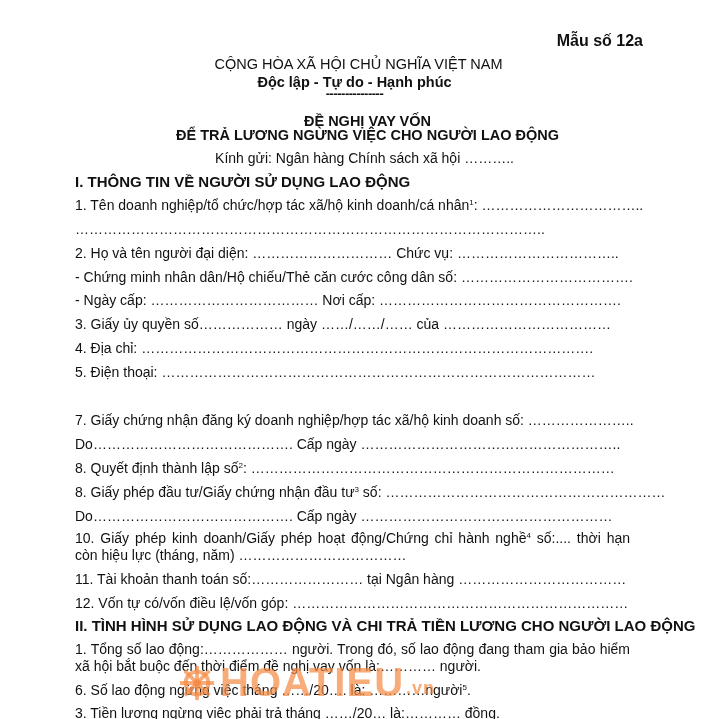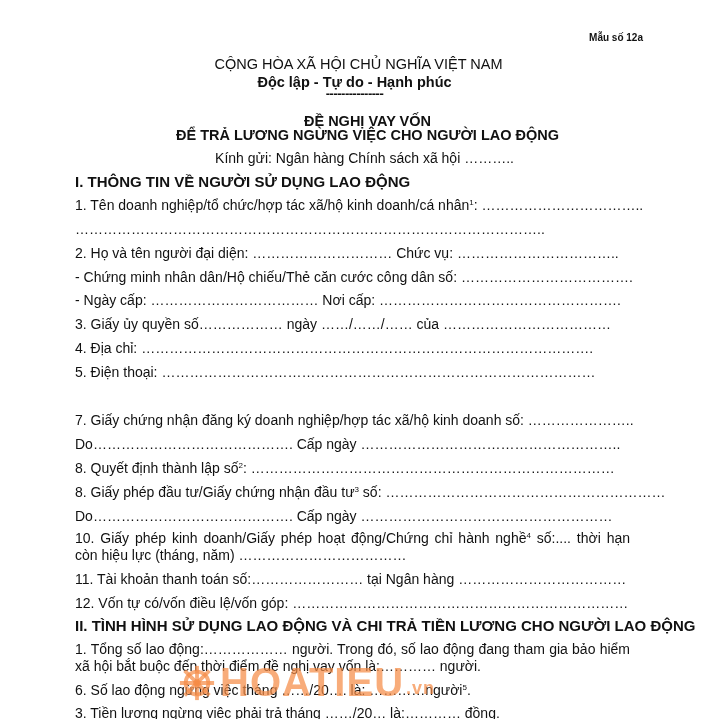--- a/index.html
+++ b/index.html
@@ -1,19 +1,19 @@
 <!DOCTYPE html>
 <html><head>
 <meta charset="utf-8">
 <style>
   html, body { margin: 0; padding: 0; background: #ffffff; }
   body { width: 717px; height: 719px; overflow: hidden; position: relative;
          font-family: "Liberation Sans", sans-serif; color: #111; }
   .page { position: absolute; left: 0; top: 0; width: 717px; height: 719px; }
-  .form-no { position: absolute; top: 32px; right: 74px; font-weight: bold; font-size: 10px; }
+  .form-no { position: absolute; top: 32px; right: 74px; font-weight: bold; font-size: 16px; }
   .center { position: absolute; left: 0; width: 717px; text-align: center; }
   .nat { top: 56px; font-weight: normal; font-size: 14.5px; }
   .motto { top: 74px; font-weight: bold; font-size: 14.5px; left: -4px; }
   .dash { top: 86px; font-weight: bold; font-size: 13px; letter-spacing: -0.5px; left: -4px; }
   .t1 { top: 113px; font-weight: bold; font-size: 14.5px; left: 9px; }
   .t2 { top: 127px; font-weight: bold; font-size: 14.5px; left: 9px; }
   .to { top: 150px; font-size: 14px; left: 6px; }
   .line { position: absolute; left: 75px; font-size: 14px; white-space: nowrap; }
   .h { font-weight: bold; font-size: 15px; }
   .wrap { position: absolute; left: 75px; width: 555px; font-size: 14px; text-align: justify; line-height: 17px; }

